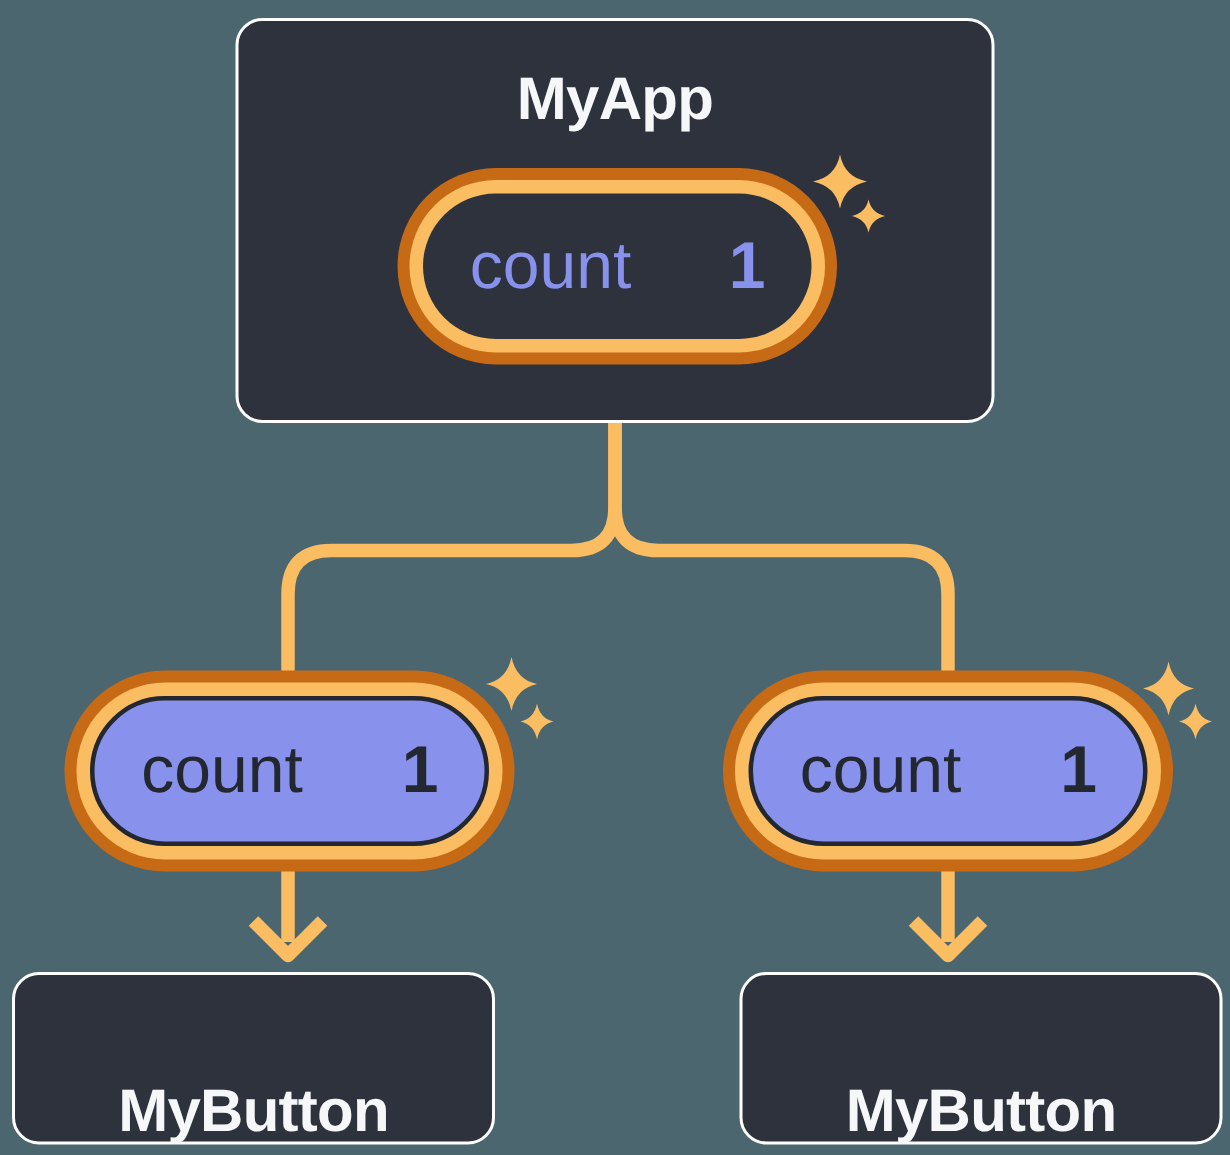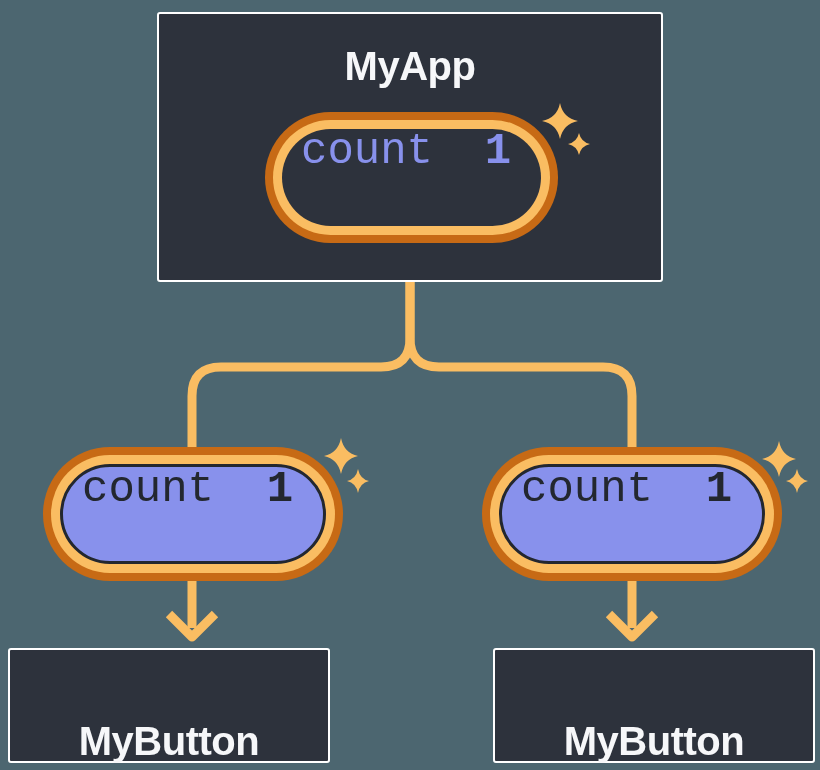--- a/index.html
+++ b/index.html
@@ -21,21 +21,21 @@
     height: 770px;
     pointer-events: none;
   }
   svg.lines-layer { z-index: 1; }
   svg.sparkle-layer { z-index: 3; }
 
   .node {
     position: absolute;
     background: var(--c-card, #2D323C);
     border: 2px solid var(--c-card_border, #FFFFFF);
-    border-radius: 3px;
+    border-radius: 18px;
     box-sizing: border-box;
     z-index: 2;
   }
   .node-root { left: 157px; top: 12px; width: 506px; height: 270px; }
   .node-title {
     color: var(--c-text_light, #F6F7F9);
     font-weight: 700;
     font-size: 40px;
     letter-spacing: -0.5px;
     text-align: center;
@@ -62,24 +62,23 @@
     background: var(--c-orange_light, #FABD62);
     border-radius: 999px;
     padding: 9px;
     height: 100%;
     box-sizing: border-box;
   }
   .pill-inner {
     border-radius: 999px;
     height: 100%;
     display: flex;
-    align-items: flex-start;
+    align-items: center;
     overflow: hidden;
     box-sizing: border-box;
-    font-family: Liberation Mono, monospace;
   }
   .pill-state { left: 106px; top: 98px; width: 293px; height: 131px; }
   .pill-state .pill-inner { background: var(--c-card, #2D323C); }
   .pill-state .pill-label, .pill-state .pill-value { color: var(--c-purple, #8891EC); }
   .pill-state .pill-divider { background: var(--c-orange_light, #FABD62); width: 3px; }
 
   .pill-prop { width: 300px; height: 134px; top: 447px; }
   .pill-prop-left { left: 43px; }
   .pill-prop-right { left: 482px; }
   .pill-prop .pill-inner {

